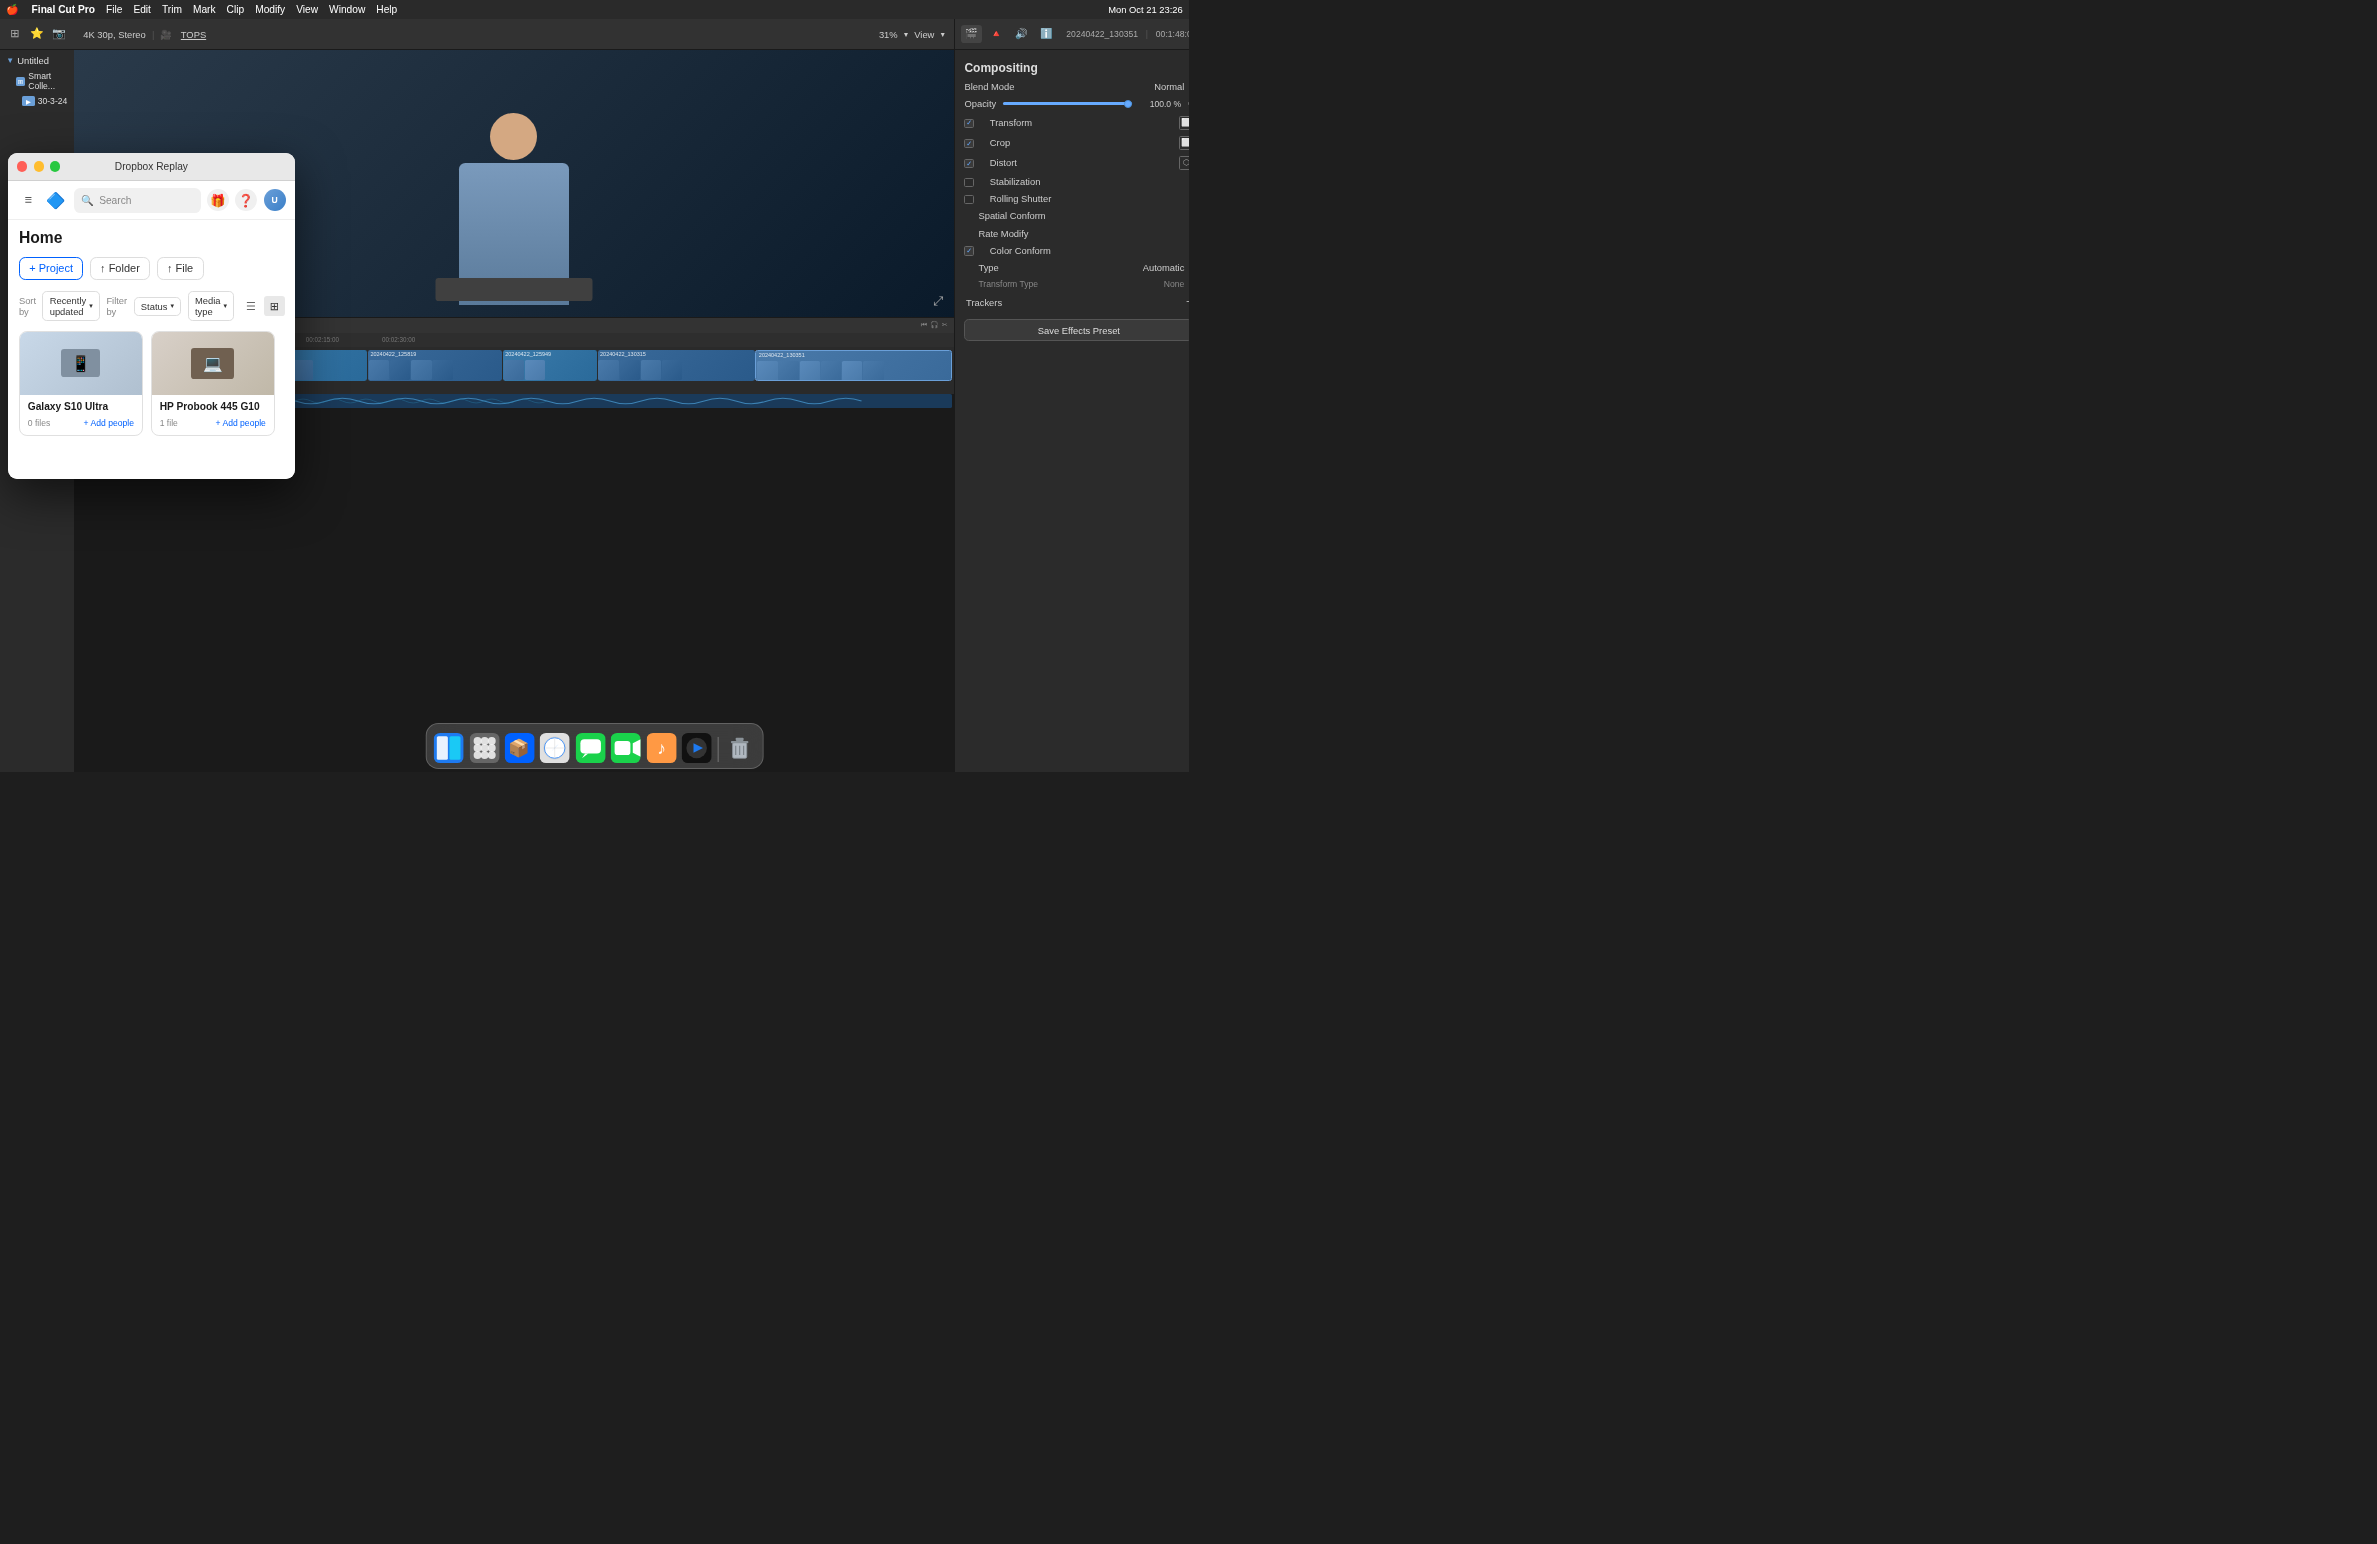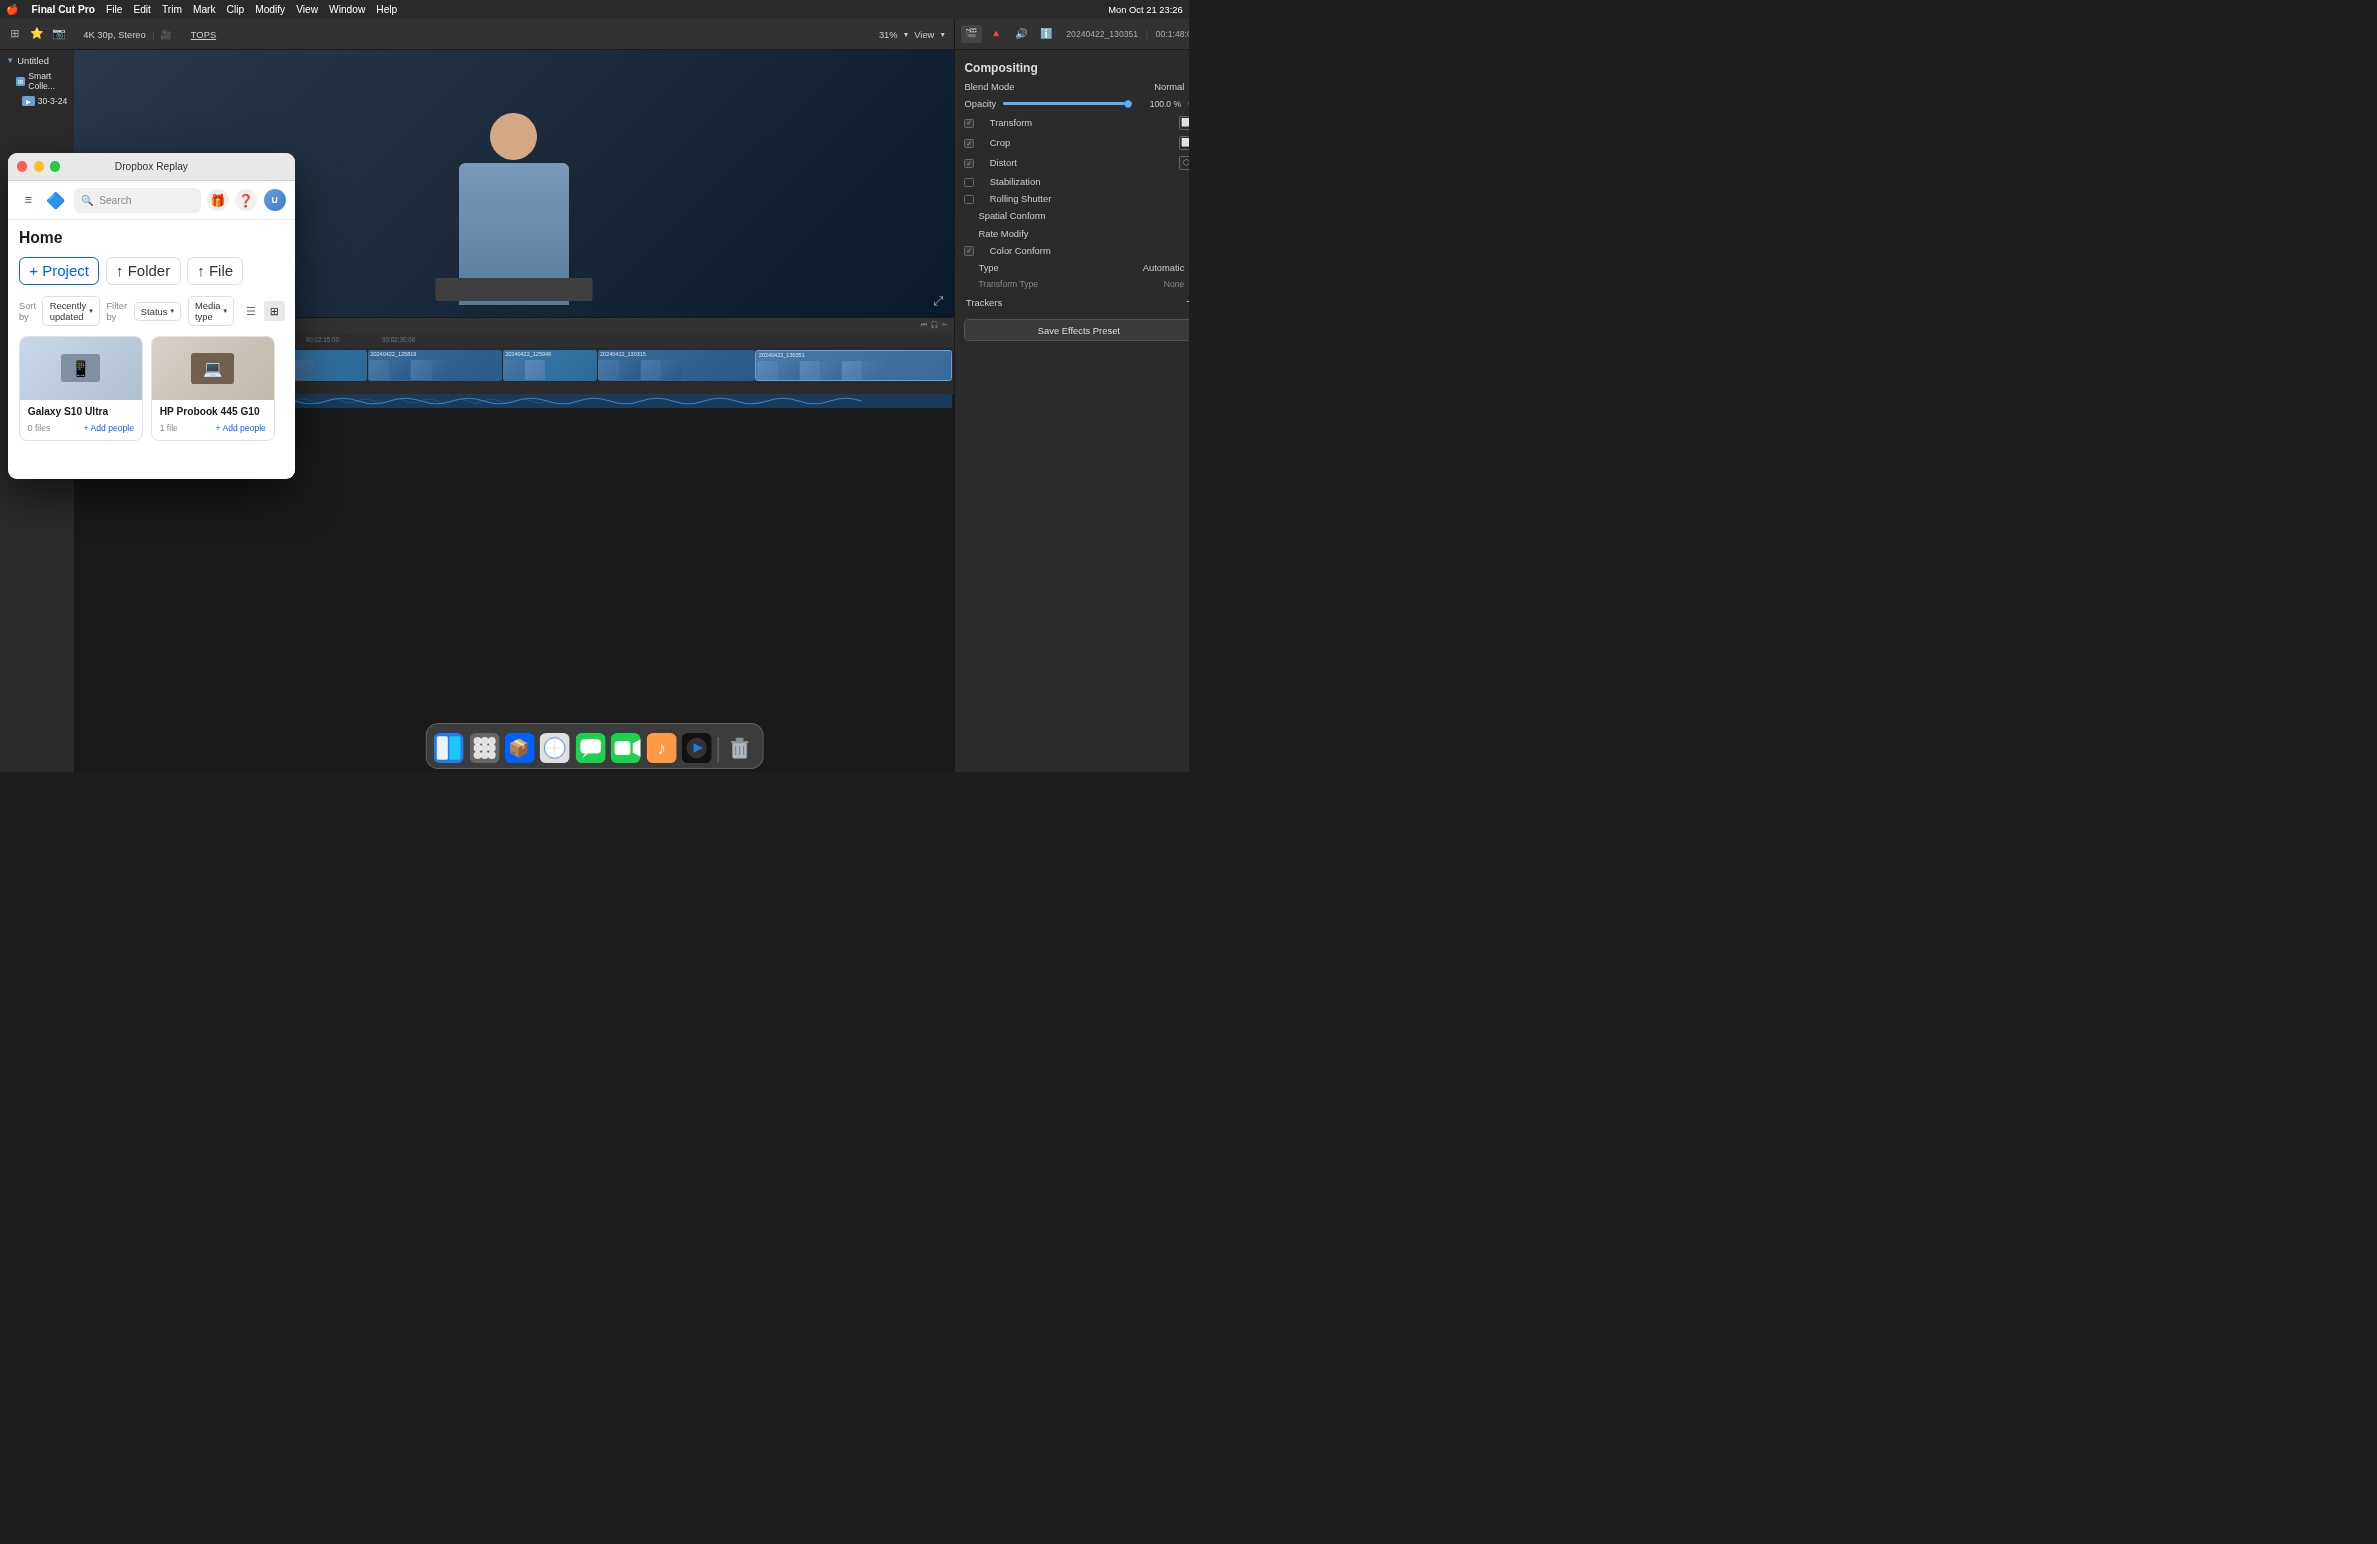--- a/index.html
+++ b/index.html
@@ -415,21 +415,21 @@
       gap: 6.3px;
       margin-bottom: 11px;
     }
 
     .dropbox-action-btn {
       display: flex;
       align-items: center;
       gap: 3.9px;
       padding: 4.7px 9.4px;
       border-radius: 6.3px;
-      font-size: 15px;
+      font-size: 11px;
       cursor: pointer;
       border: 0.8px solid #ddd;
       background: #fff;
       color: #333;
     }
 
     .dropbox-action-btn.primary {
       border-color: #0061fe;
       color: #0061fe;
     }
@@ -611,21 +611,21 @@
         <span style="font-size:8.6px;">30-3-24</span>
       </div>
     </div>
   </div>
 
   <div class="video-section">
     <div class="video-toolbar">
       <span>4K 30p, Stereo</span>
       <span style="color:#555;">|</span>
       <span>🎥</span>
-      <span style="margin-left:12px;text-decoration:underline;">TOPS</span>
+      <span style="margin-left:2px;text-decoration:underline;">TOPS</span>
       <span style="flex:1;"></span>
       <span>31%</span>
       <span style="font-size:7.9px;">▾</span>
       <span>View</span>
       <span style="font-size:7.9px;">▾</span>
     </div>
 
     <div class="video-preview">
       <div class="video-preview-content">
 

